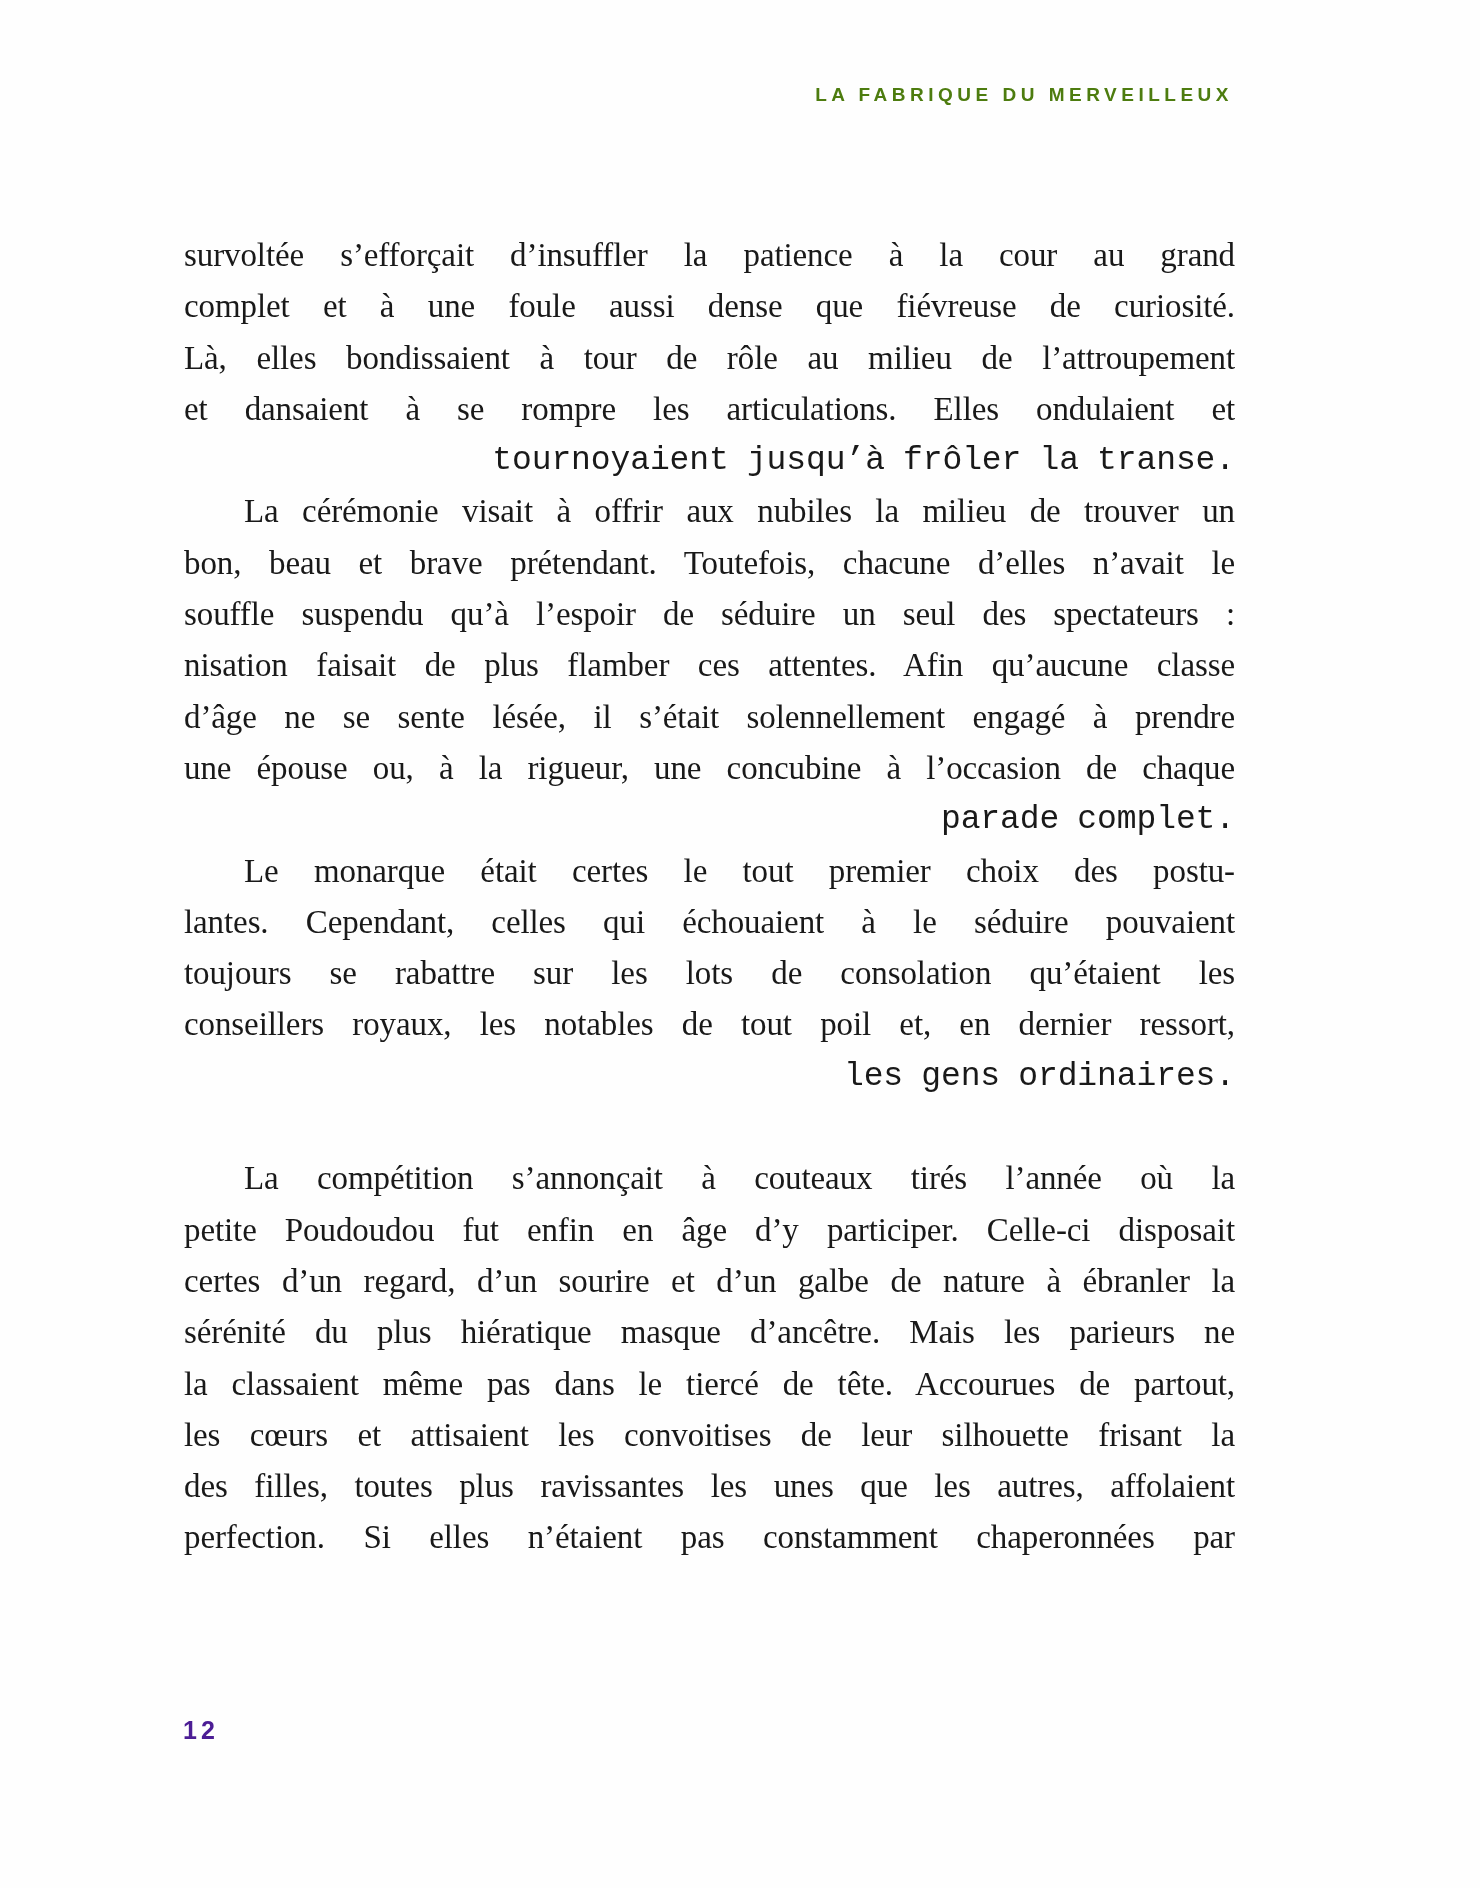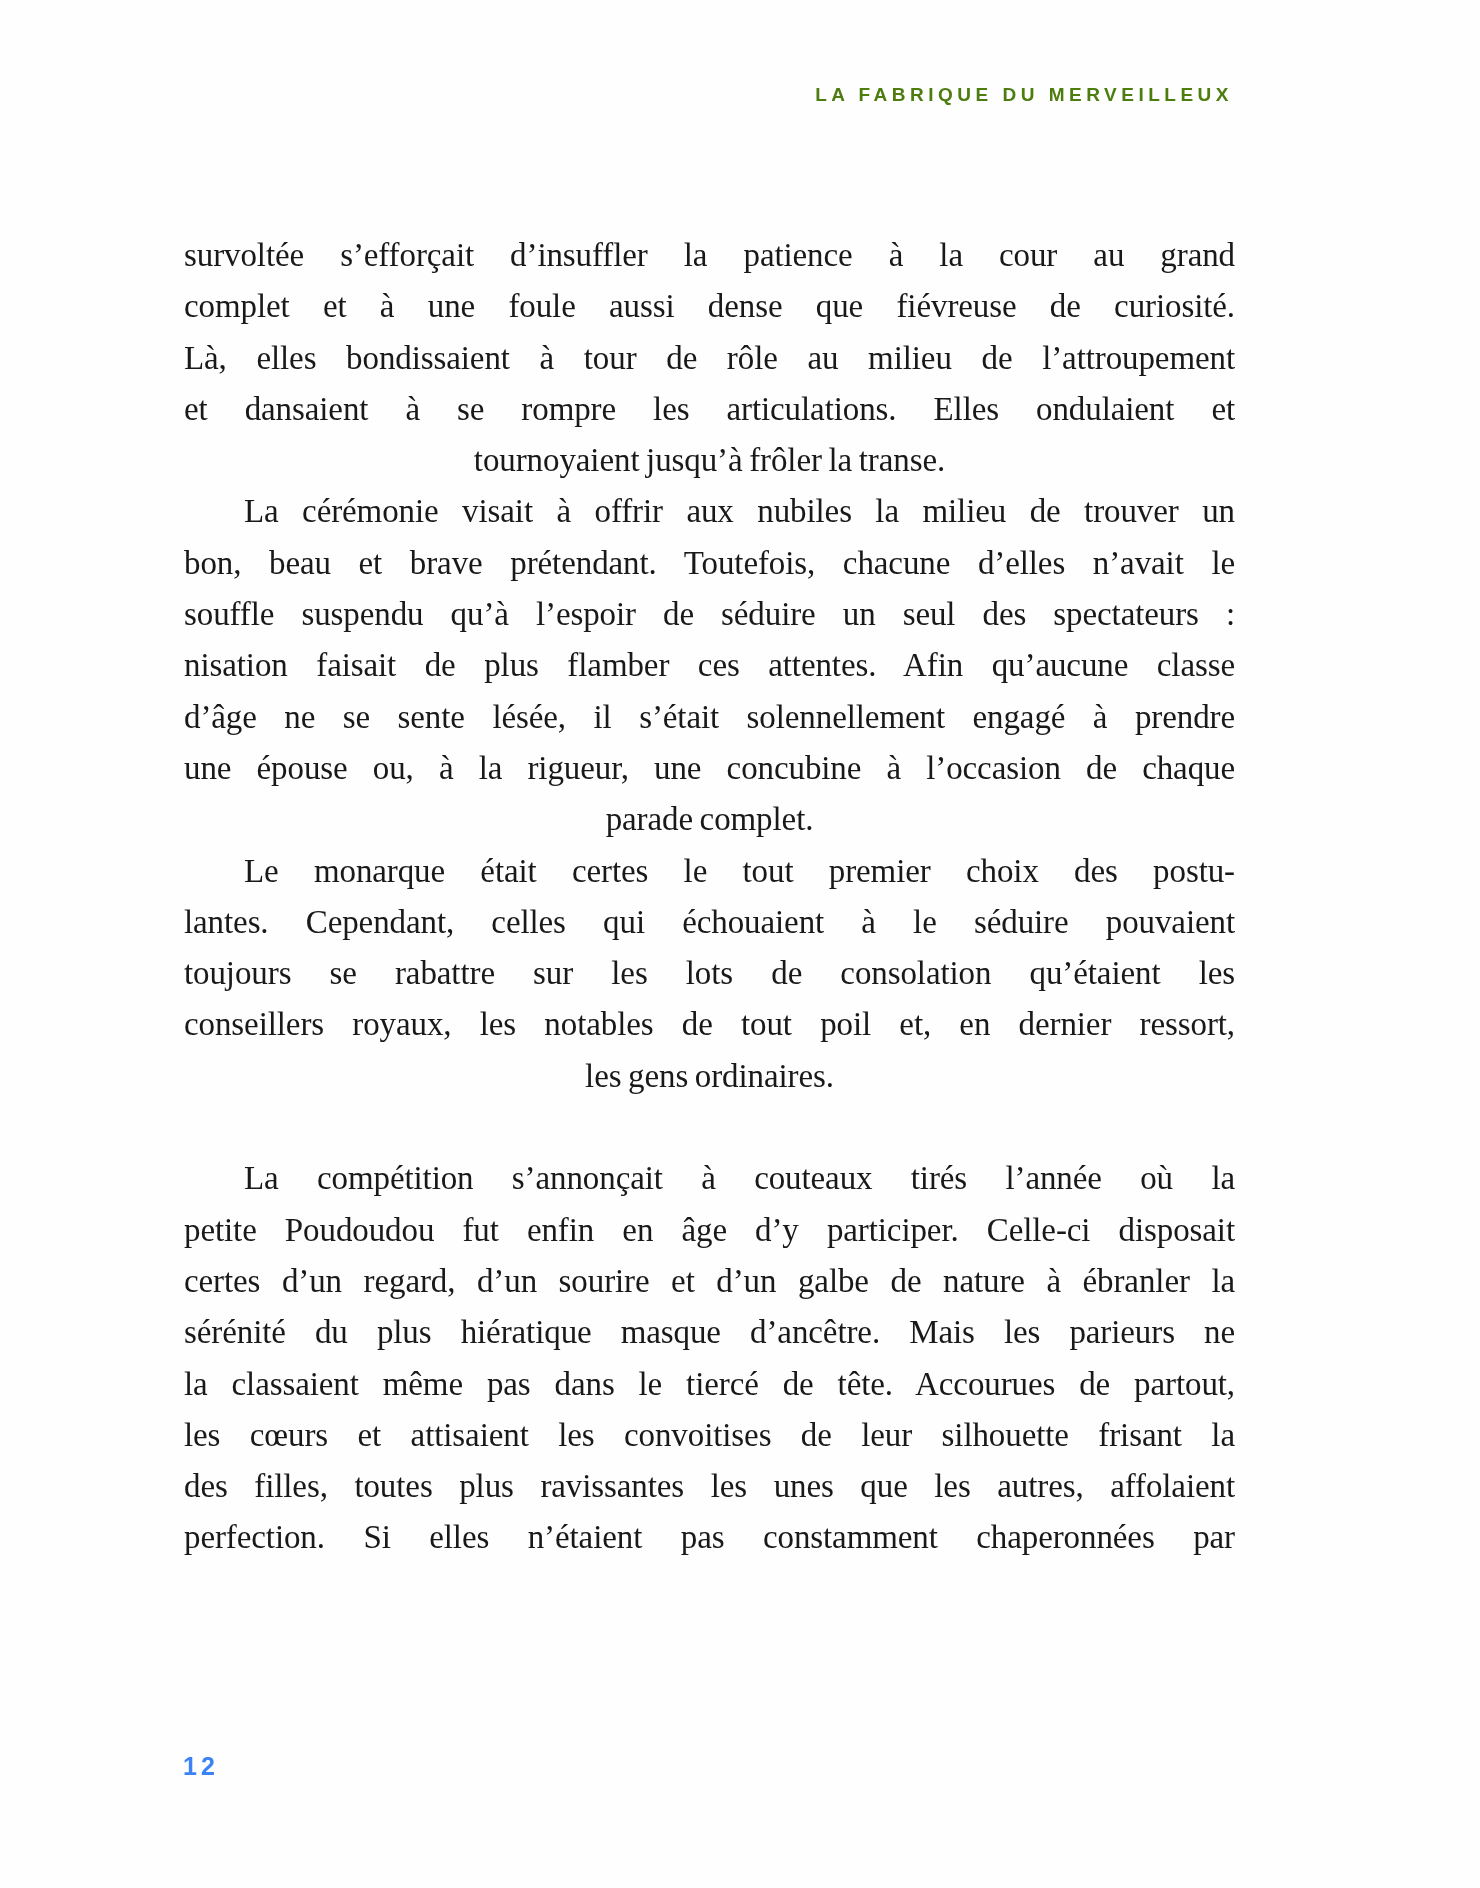--- a/index.html
+++ b/index.html
@@ -39,33 +39,34 @@
   .para { margin: 0; padding: 0; }
   .para.spaced { margin-top: 51.3px; }
   .line {
     height: 51.3px;
     line-height: 51.3px;
     text-align: justify;
     text-align-last: justify;
     overflow: hidden;
   }
   .line.noj {
-    text-align: center;
+    text-align: right;
     text-align-last: auto;
+    font-family: Liberation Mono, monospace;
   }
   .line.first { text-indent: 60px; }
   .folio {
     position: absolute;
     left: 183px;
-    top: 1752px;
+    top: 1716px;
     font-family: "Liberation Sans", sans-serif;
     font-weight: 700;
     font-size: 25px;
     letter-spacing: 4px;
-    color: #3b82f6;
+    color: #4c1d95;
   }
 </style>
 </head>
 <body>
 
 <div class="page">
   <div class="running-header">LA FABRIQUE DU MERVEILLEUX</div>
 
   <div class="textblock">
       <div class="para">

